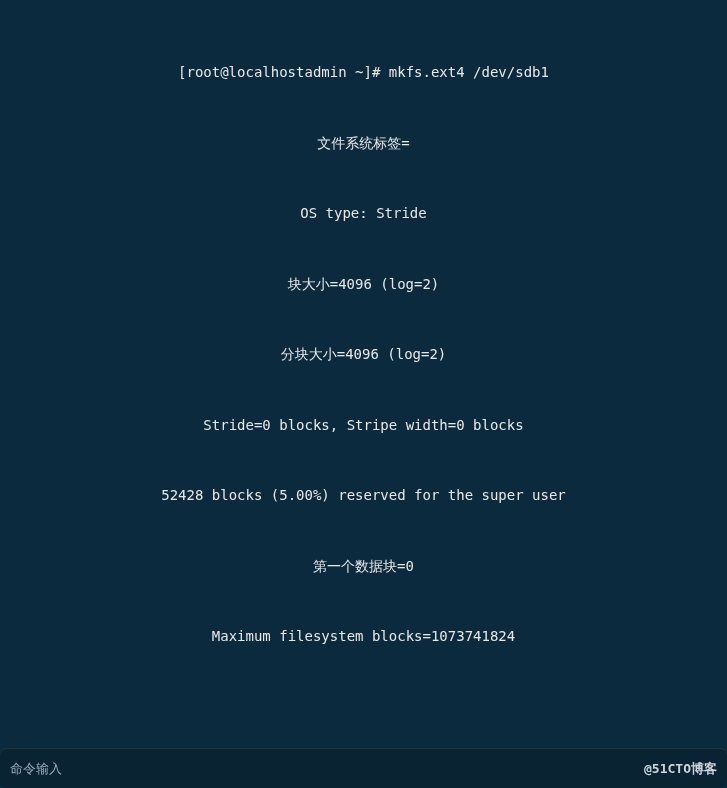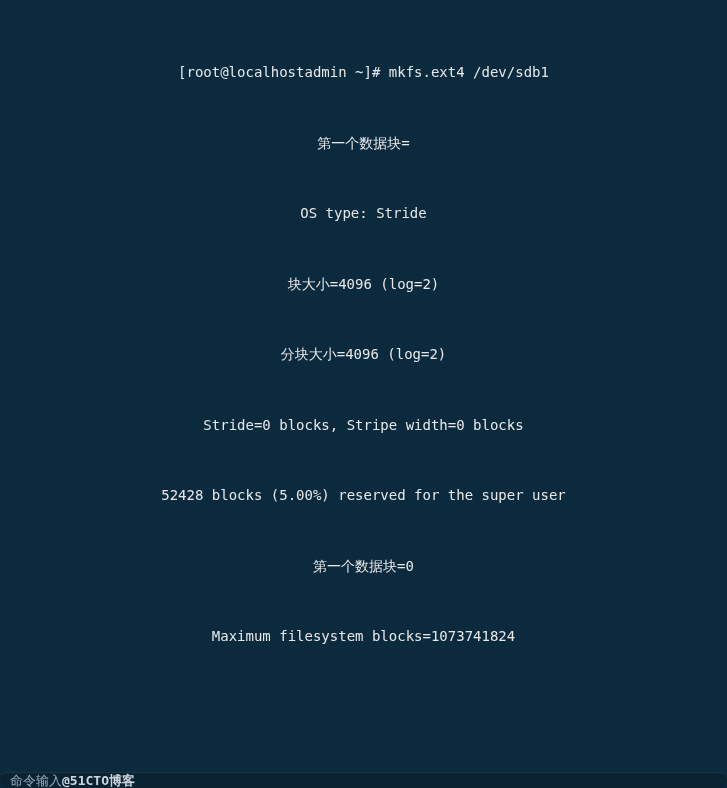--- a/index.html
+++ b/index.html
@@ -18,42 +18,43 @@
       line-height: 1.68;
       white-space: pre-wrap;
       word-break: break-all;
     }
     .line { display: block; text-align: center; }
     .bottom-bar {
       position: absolute;
       bottom: 0;
       left: 0;
       right: 0;
-      height: 16px;
+      height: 40px;
       background: rgba(0,0,0,0.15);
       border-top: 1px solid rgba(255,255,255,0.08);
       display: flex;
+      justify-content: space-between;
       align-items: center;
       padding: 0 10px;
       font-size: 13px;
       color: #9ab;
       border-radius: 7px;
     }
     .watermark {
       color: #cfd6db;
       font-style: normal;
       font-weight: bold;
     }
   </style>
 </head>
 <body>
 
 <div class="terminal">
   <span class="line"><span>[root@localhostadmin ~]#</span> <span>mkfs.ext4 /dev/sdb1</span></span>
-  <span class="line">第一个数据块=</span>
+  <span class="line">文件系统标签=</span>
   <span class="line">OS type: Stride</span>
   <span class="line">块大小=4096 (log=2)</span>
   <span class="line">分块大小=4096 (log=2)</span>
   <span class="line">Stride=0 blocks, Stripe width=0 blocks</span>
   <span class="line">52428 blocks (5.00%) reserved for the super user</span>
   <span class="line">第一个数据块=0</span>
   <span class="line">Maximum filesystem blocks=1073741824</span>
   
   
   

